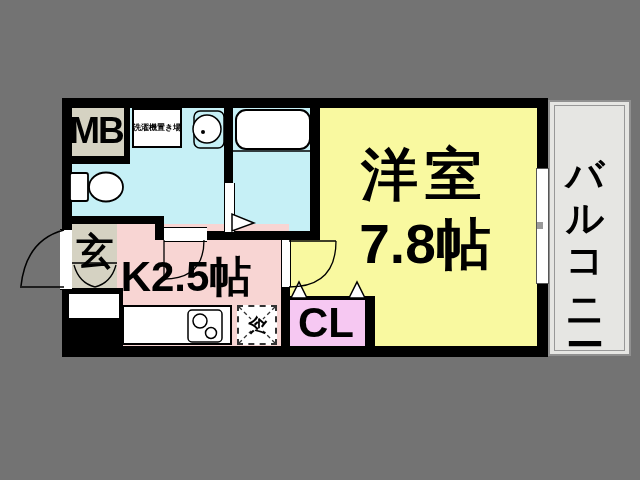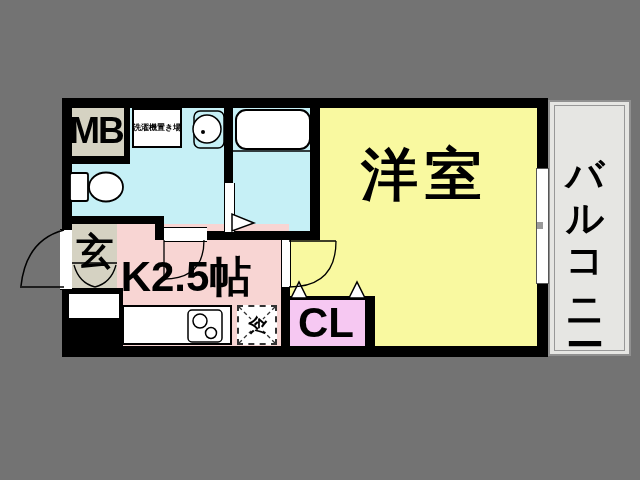--- a/index.html
+++ b/index.html
@@ -108,16 +108,17 @@
       <line x1="275" y1="343" x2="263" y2="331"></line>
     </g>
   </svg>
 
   <div class="abs label" style="left:64px;top:100px;width:64px;height:60px;font-size:37px;letter-spacing:-2px;">MB</div>
   <div class="abs label" style="left:132px;top:108px;width:50px;height:40px;font-size:8px;font-weight:700;">洗濯機置き場</div>
   <div class="abs label" style="left:72px;top:228px;width:46px;height:46px;font-size:37px;">玄</div>
   <div class="abs label" style="left:100px;top:252px;width:172px;height:50px;font-size:42px;">K2.5帖</div>
   <div class="abs label" style="left:288px;top:300px;width:76px;height:46px;font-size:42px;">CL</div>
   <div class="abs label" style="left:335px;top:143px;width:180px;height:62px;font-size:57px;letter-spacing:7px;">洋室</div>
+  <div class="abs label" style="left:335px;top:214px;width:180px;height:60px;font-size:55px;">7.8帖</div>
   <div class="abs label vtext" style="left:562px;top:106px;width:46px;height:248px;font-size:38px;letter-spacing:5px;">バルコニー</div>
   <div class="abs label" style="left:237px;top:305px;width:40px;height:40px;font-size:19px;font-weight:700;transform:rotate(-90deg);">冷</div>
 
 </div>
 
 </body></html>

